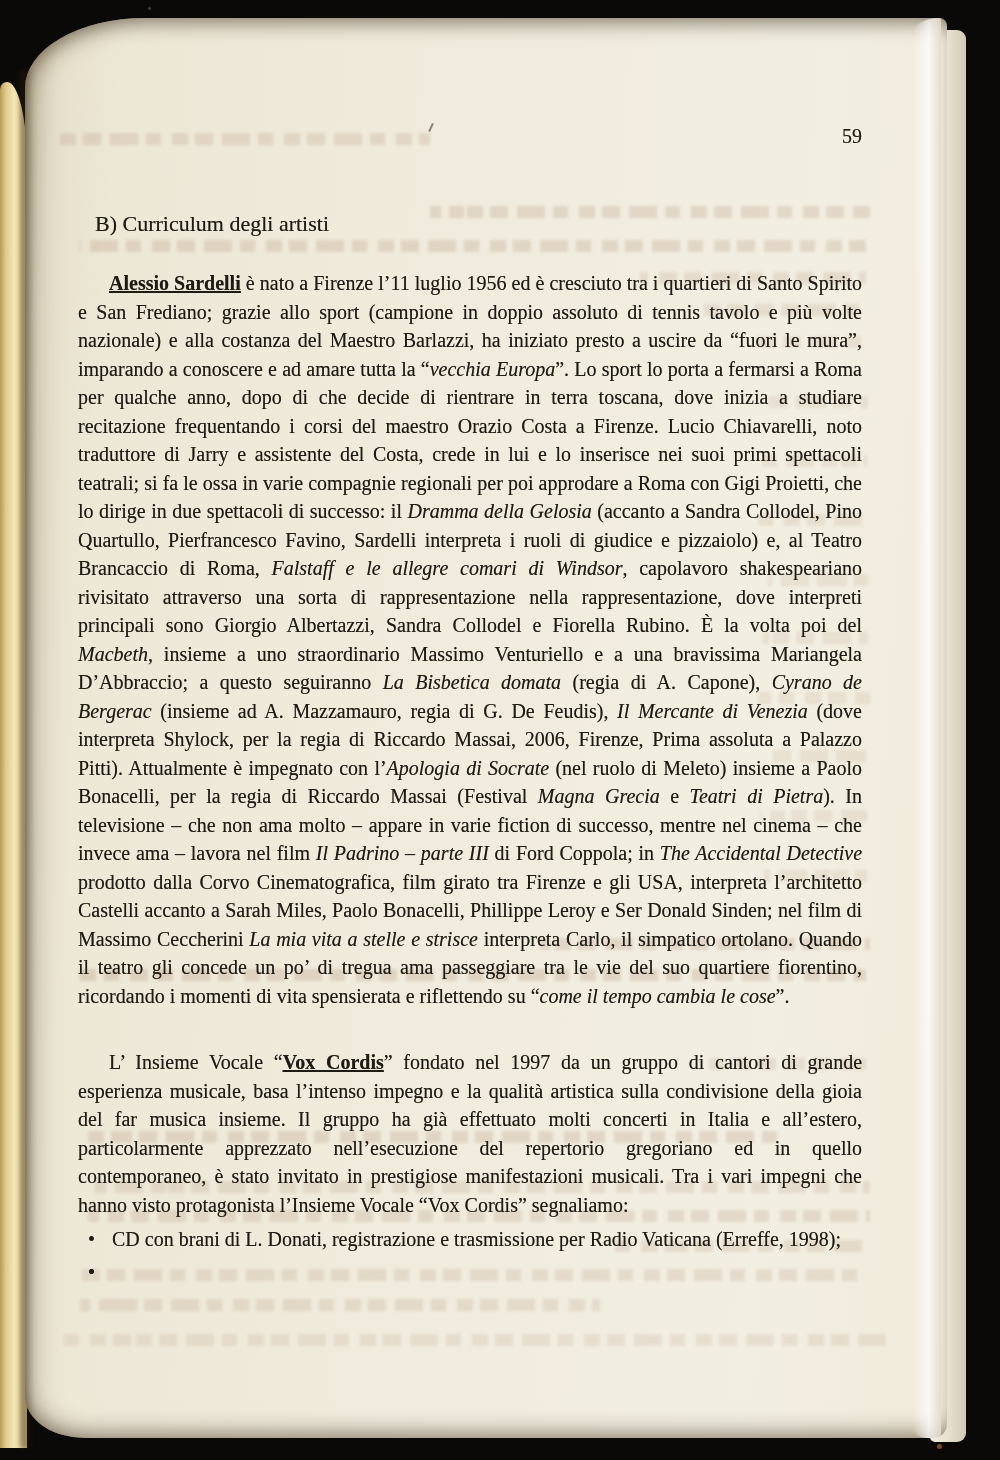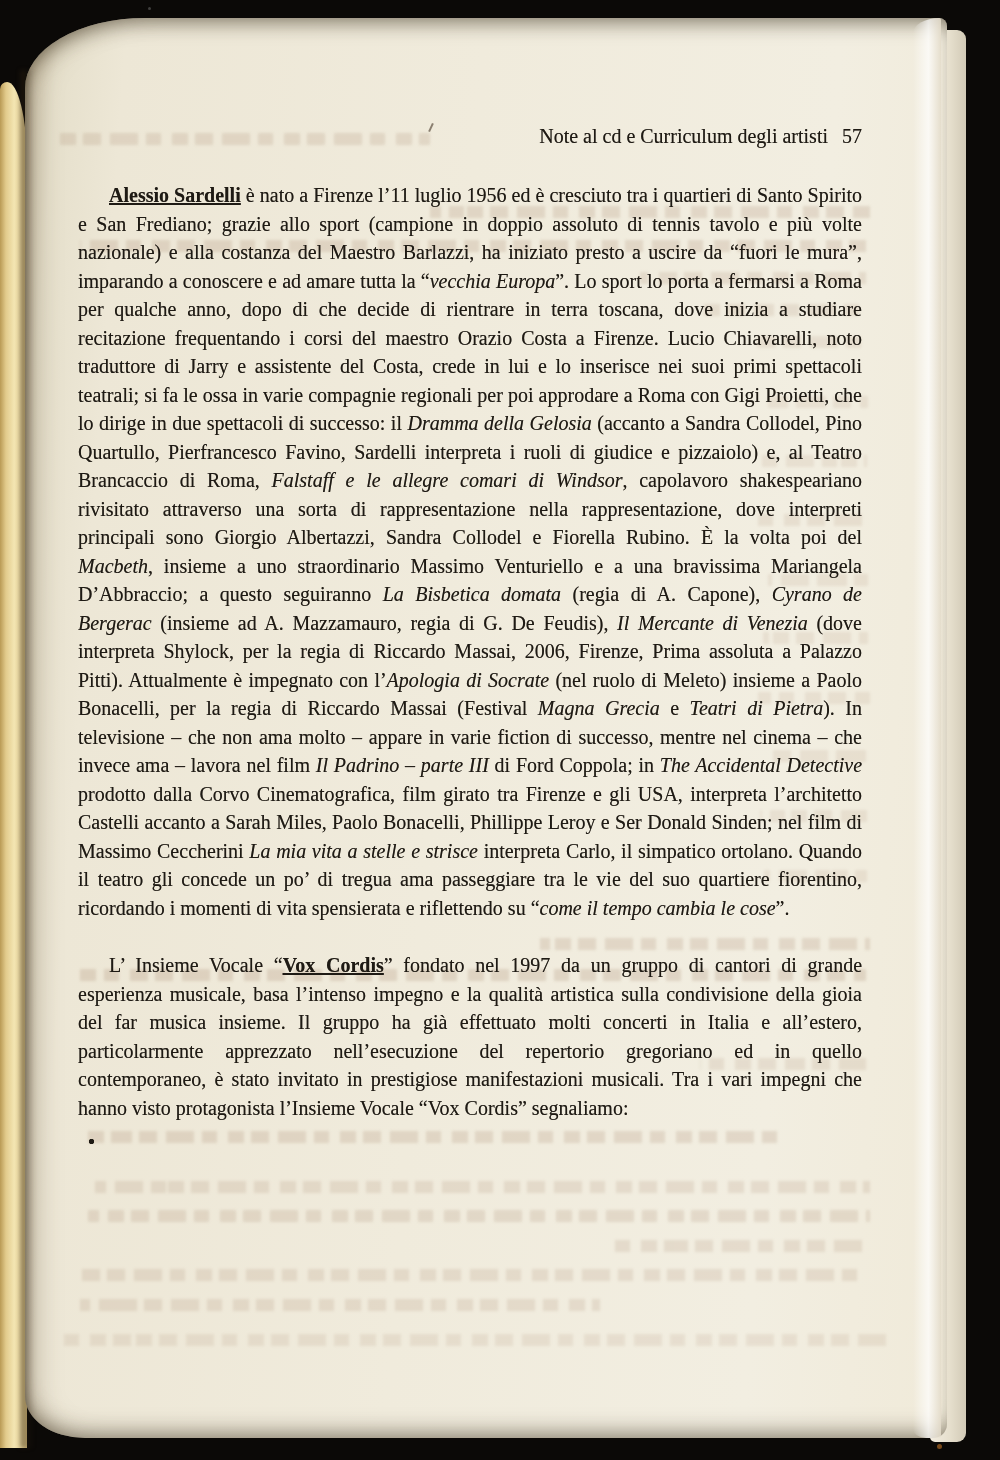--- a/index.html
+++ b/index.html
@@ -59,21 +59,21 @@
   }
   .running-head{
     display:flex;justify-content:flex-end;align-items:baseline;gap:14px;
     text-align:right;line-height:29px;
   }
   .section-title{
     font-size:22px;font-weight:normal;margin:58px 0 0 17px;
     text-align:left;line-height:30px;
   }
   .para{margin:30px 0 0 0;text-indent:31px;}
-  .para.second{margin-top:29px;}
+  .para.second{margin-top:38px;}
   .bullets{list-style:none;margin:6px 0 0 0;padding:0;}
   .bullets li{
     position:relative;padding-left:34px;margin-top:4px;text-align:justify;
   }
   .bullets li .marker{
     position:absolute;left:10px;top:0;font-size:20px;
   }
   .bold{font-weight:bold;text-decoration:underline;}
   .italic{font-style:italic;}
 
@@ -107,31 +107,31 @@
 
 <div class="scene">
   <div class="facing-edge"></div>
   <div class="under-pages"></div>
 
   <div class="page"></div>
   <div class="gutter-shadow"></div>
 
   <div class="content">
     <div class="running-head">
-      <span>Note al cd e Curriculum degli artisti</span>
-      <span>57</span>
+      <span>59</span>
     </div>
 
+    <h2 class="section-title">B) Curriculum degli artisti</h2>
 
     <p class="para"><span class="bold">Alessio Sardelli</span><span> è nato a Firenze l’11 luglio 1956 ed è cresciuto tra i quartieri di Santo Spirito e San Frediano; grazie allo sport (campione in doppio assoluto di tennis tavolo e più volte nazionale) e alla costanza del Maestro Barlazzi, ha iniziato presto a uscire da “fuori le mura”, imparando a conoscere e ad amare tutta la “</span><span class="italic">vecchia Europa</span><span>”. Lo sport lo porta a fermarsi a Roma per qualche anno, dopo di che decide di rientrare in terra toscana, dove inizia a studiare recitazione frequentando i corsi del maestro Orazio Costa a Firenze. Lucio Chiavarelli, noto traduttore di Jarry e assistente del Costa, crede in lui e lo inserisce nei suoi primi spettacoli teatrali; si fa le ossa in varie compagnie regionali per poi approdare a Roma con Gigi Proietti, che lo dirige in due spettacoli di successo: il </span><span class="italic">Dramma della Gelosia</span><span> (accanto a Sandra Collodel, Pino Quartullo, Pierfrancesco Favino, Sardelli interpreta i ruoli di giudice e pizzaiolo) e, al Teatro Brancaccio di Roma, </span><span class="italic">Falstaff e le allegre comari di Windsor</span><span>, capolavoro shakespeariano rivisitato attraverso una sorta di rappresentazione nella rappresentazione, dove interpreti principali sono Giorgio Albertazzi, Sandra Collodel e Fiorella Rubino. È la volta poi del </span><span class="italic">Macbeth</span><span>, insieme a uno straordinario Massimo Venturiello e a una bravissima Mariangela D’Abbraccio; a questo seguiranno </span><span class="italic">La Bisbetica domata</span><span> (regia di A. Capone), </span><span class="italic">Cyrano de Bergerac</span><span> (insieme ad A. Mazzamauro, regia di G. De Feudis), </span><span class="italic">Il Mercante di Venezia</span><span> (dove interpreta Shylock, per la regia di Riccardo Massai, 2006, Firenze, Prima assoluta a Palazzo Pitti). Attualmente è impegnato con l’</span><span class="italic">Apologia di Socrate</span><span> (nel ruolo di Meleto) insieme a Paolo Bonacelli, per la regia di Riccardo Massai (Festival </span><span class="italic">Magna Grecia</span><span> e </span><span class="italic">Teatri di Pietra</span><span>). In televisione – che non ama molto – appare in varie fiction di successo, mentre nel cinema – che invece ama – lavora nel film </span><span class="italic">Il Padrino – parte III</span><span> di Ford Coppola; in </span><span class="italic">The Accidental Detective</span><span> prodotto dalla Corvo Cinematografica, film girato tra Firenze e gli USA, interpreta l’architetto Castelli accanto a Sarah Miles, Paolo Bonacelli, Phillippe Leroy e Ser Donald Sinden; nel film di Massimo Ceccherini </span><span class="italic">La mia vita a stelle e strisce</span><span> interpreta Carlo, il simpatico ortolano. Quando il teatro gli concede un po’ di tregua ama passeggiare tra le vie del suo quartiere fiorentino, ricordando i momenti di vita spensierata e riflettendo su “</span><span class="italic">come il tempo cambia le cose</span><span>”.</span></p>
 
     <p class="para second"><span>L’ Insieme Vocale “</span><span class="bold">Vox Cordis</span><span>” fondato nel 1997 da un gruppo di cantori di grande esperienza musicale, basa l’intenso impegno e la qualità artistica sulla condivisione della gioia del far musica insieme. Il gruppo ha già effettuato molti concerti in Italia e all’estero, particolarmente apprezzato nell’esecuzione del repertorio gregoriano ed in quello contemporaneo, è stato invitato in prestigiose manifestazioni musicali. Tra i vari impegni che hanno visto protagonista l’Insieme Vocale “Vox Cordis” segnaliamo:</span></p>
 
     <ul class="bullets">
-      <li><span class="marker">•</span></li>
+      <li><span class="marker">•</span><span><span>CD con brani di L. Donati,  registrazione e trasmissione per Radio Vaticana (Erreffe, 1998);</span></span></li>
       <li><span class="marker">•</span></li>
       <li><span class="marker">•</span></li>
     </ul>
   </div>
 
   <div class="speck-accent"></div>
   <div class="speck-amber"></div>
   <div class="speck-dust"></div>
 <div class="ghost" style="left: 60px; top: 133px; width: 370px; opacity: 0.55; background-position: 0px 0px;"></div>
     <div class="ghost" style="left: 430px; top: 206px; width: 440px; opacity: 0.6; background-position: 37px 0px;"></div>

